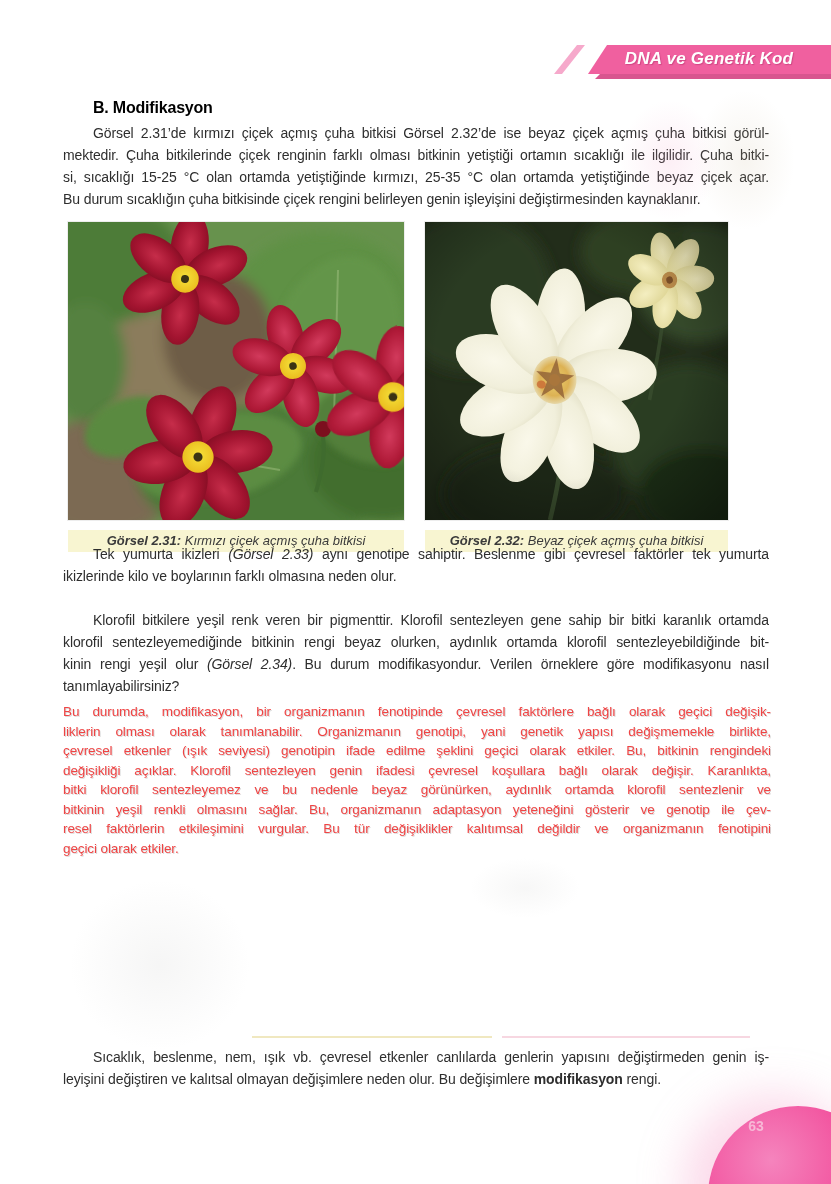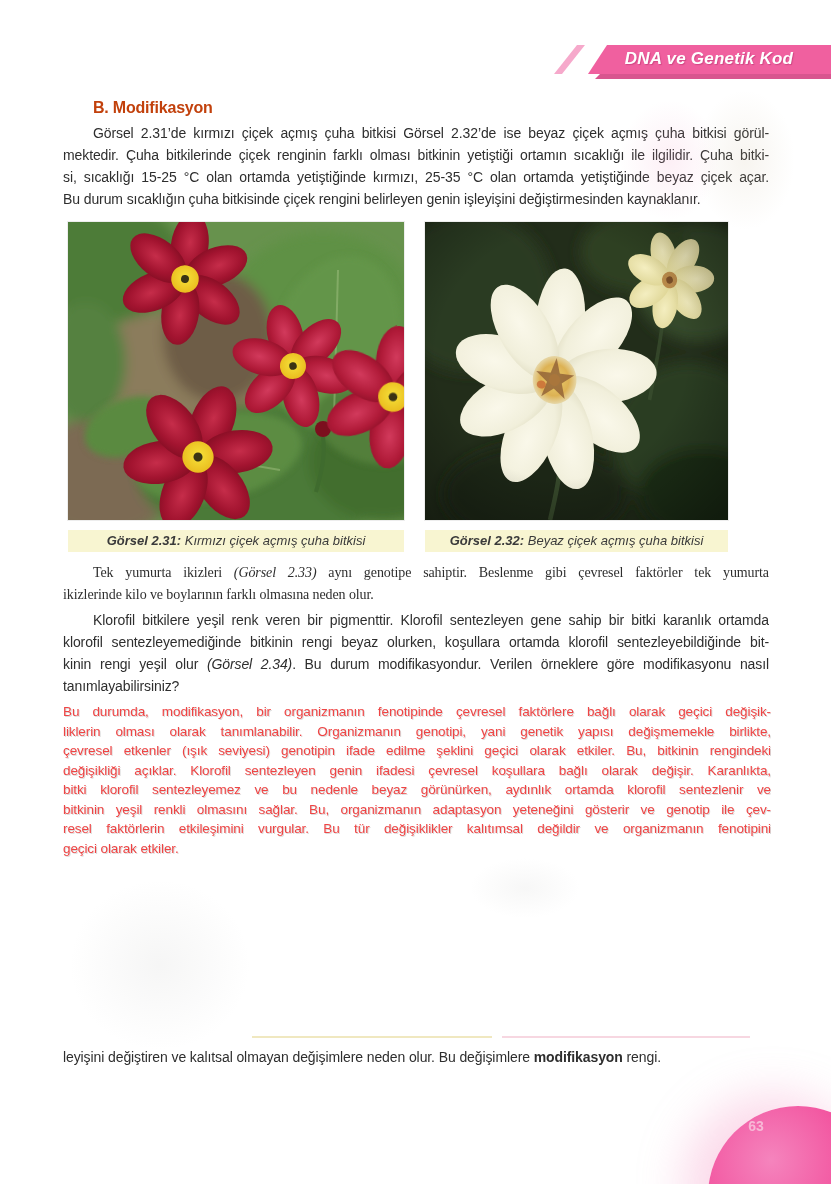--- a/index.html
+++ b/index.html
@@ -25,30 +25,30 @@
     clip-path:polygon(23px 0,31px 0,8px 100%,0 100%);
   }
   .banner-text{
     position:absolute;top:49px;right:8px;width:228px;text-align:center;
     color:#ffffff;font-weight:bold;font-style:italic;font-size:17px;
     letter-spacing:.2px;text-shadow:1px 1px 1px rgba(170,40,100,.45);
   }
   
   .section-heading{
     position:absolute;left:93px;top:99px;
-    color:#c2410c;font-weight:bold;font-size:16px;letter-spacing:-.2px;
+    color:#000000;font-weight:bold;font-size:16px;letter-spacing:-.2px;
   }
   .para{position:absolute;left:63px;width:706px;font-size:14px;letter-spacing:-.1px;}
   .para .ln{height:22px;line-height:22px;overflow:hidden;}
   .jline{text-align:justify;text-align-last:justify;}
   .indent{text-indent:30px;}
   .it{font-style:italic;}
   .bd{font-weight:bold;}
   #para1{top:122px;}
-  #para2{top:562px;font-family:Liberation Serif, serif;}
+  #para2{top:543px;}
   #para3{top:609px;}
   #para4{top:1046px;}
   
   #red-note{position:absolute;left:63px;top:702px;width:708px;
     color:#ef4444;font-size:13.5px;letter-spacing:-.1px;
     text-shadow:1px 1px 0 rgba(125,125,125,.28);}
   #red-note .ln{height:19.5px;line-height:19.5px;overflow:hidden;}
   
   .figure{position:absolute;top:222px;}
   #figure-left{left:68px;width:336px;}
@@ -286,21 +286,21 @@
     </figcaption>
   </figure>
 
   <div class="para" id="para2">
     <div class="ln jline indent"><span>Tek yumurta ikizleri </span><span class="it">(Görsel 2.33)</span><span> aynı genotipe sahiptir. Beslenme gibi çevresel faktörler tek yumurta</span></div>
     <div class="ln">ikizlerinde kilo ve boylarının farklı olmasına neden olur.</div>
   </div>
 
   <div class="para" id="para3">
     <div class="ln jline indent">Klorofil bitkilere yeşil renk veren bir pigmenttir. Klorofil sentezleyen gene sahip bir bitki karanlık ortamda</div>
-    <div class="ln jline">klorofil sentezleyemediğinde bitkinin rengi beyaz olurken, koşullara ortamda klorofil sentezleyebildiğinde bit-</div>
+    <div class="ln jline">klorofil sentezleyemediğinde bitkinin rengi beyaz olurken, aydınlık ortamda klorofil sentezleyebildiğinde bit-</div>
     <div class="ln jline"><span>kinin rengi yeşil olur </span><span class="it">(Görsel 2.34)</span><span>. Bu durum modifikasyondur. Verilen örneklere göre modifikasyonu nasıl</span></div>
     <div class="ln">tanımlayabilirsiniz?</div>
   </div>
 
   <div id="red-note">
     <div class="ln jline">Bu durumda, modifikasyon, bir organizmanın fenotipinde çevresel faktörlere bağlı olarak geçici değişik-</div>
     <div class="ln jline">liklerin olması olarak tanımlanabilir. Organizmanın genotipi, yani genetik yapısı değişmemekle birlikte,</div>
     <div class="ln jline">çevresel etkenler (ışık seviyesi) genotipin ifade edilme şeklini geçici olarak etkiler. Bu, bitkinin rengindeki</div>
     <div class="ln jline">değişikliği açıklar. Klorofil sentezleyen genin ifadesi çevresel koşullara bağlı olarak değişir. Karanlıkta,</div>
     <div class="ln jline">bitki klorofil sentezleyemez ve bu nedenle beyaz görünürken, aydınlık ortamda klorofil sentezlenir ve</div>
@@ -310,19 +310,20 @@
   </div>
 
   <div class="smudge sm1"></div>
   <div class="smudge sm2"></div>
   <div class="smudge sm3"></div>
   <div class="smudge sm4"></div>
   <div class="faint-line fl1"></div>
   <div class="faint-line fl2"></div>
 
   <div class="para" id="para4">
+    <div class="ln jline indent">Sıcaklık, beslenme, nem, ışık vb. çevresel etkenler canlılarda genlerin yapısını değiştirmeden genin iş-</div>
     <div class="ln"><span>leyişini değiştiren ve kalıtsal olmayan değişimlere neden olur. Bu değişimlere </span><span class="bd">modifikasyon</span><span> rengi.</span></div>
   </div>
 
   <div class="page-blob"></div>
   <div class="page-number">63</div>
 
 </div>
 
 </body></html>

